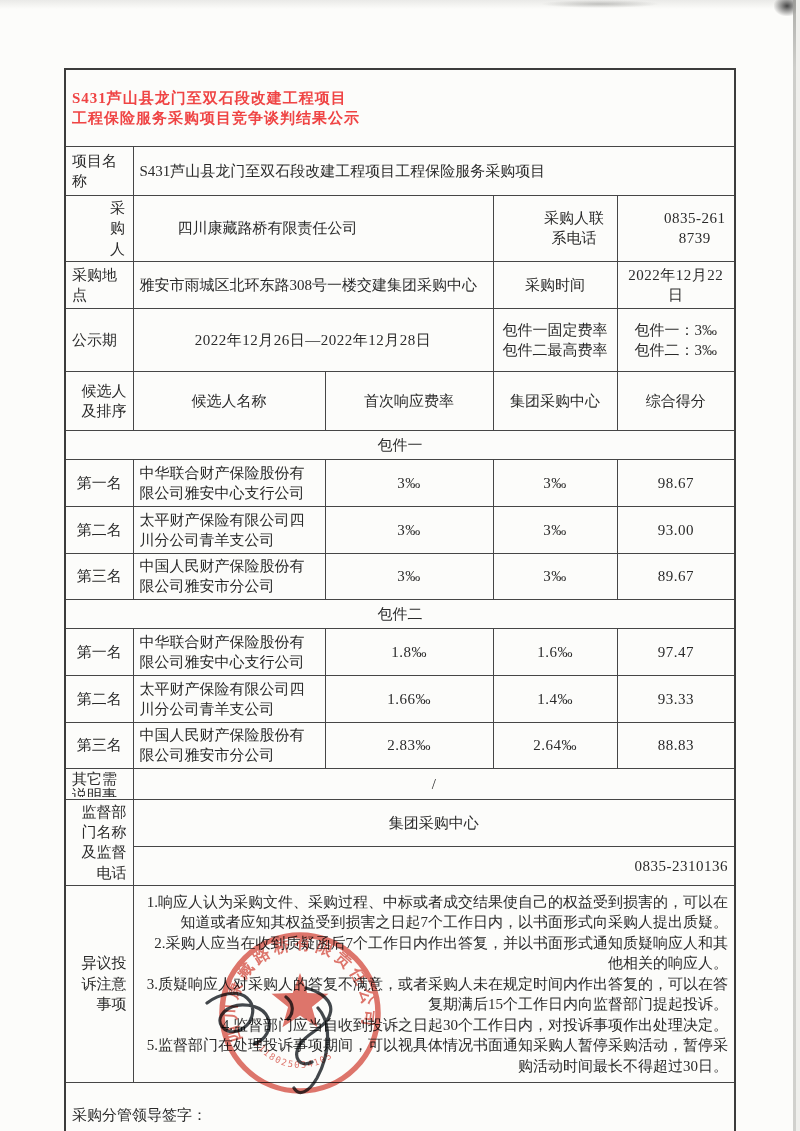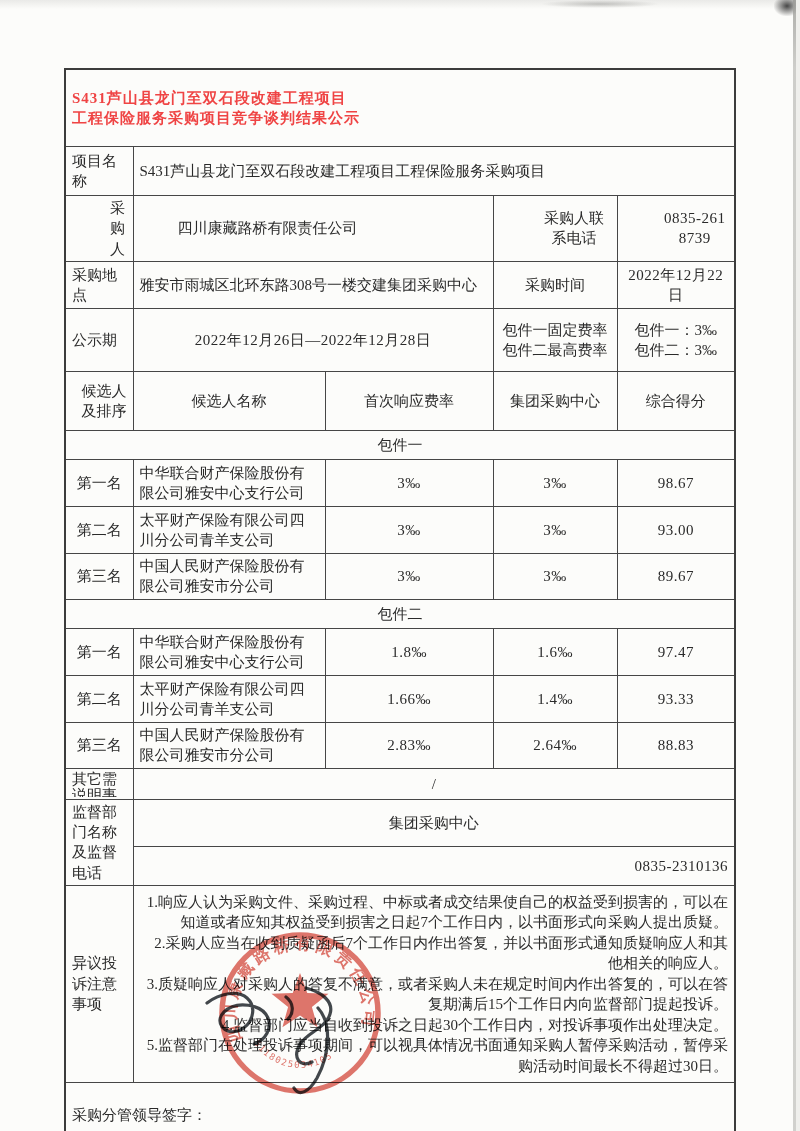--- a/index.html
+++ b/index.html
@@ -36,21 +36,21 @@
   .c{text-align:center;}
   .num{letter-spacing:.5px;}
   .two-line{line-height:1.5;}
   .band-row td{height:24px;text-align:center;padding:1px;}
   .hdr td{text-align:center;}
   .hdr td.lab{text-align:right;}
   .clip-cell{vertical-align:top;padding-top:3px;}
   .clip-cell .clip{height:26px;overflow:hidden;line-height:16px;}
   .objection-cell{vertical-align:top;padding:5px 8px 0 8px;}
   .objection-cell div{line-height:20.5px;text-align:right;}
-  .sup-lab{text-align:left;line-height:1.45;}
+  .sup-lab{text-align:right;line-height:1.45;}
   .sign-cell{padding-left:7px;border-radius:27px;}
 
   
   tr.r-proj td{height:44px;} tr.r-purch td{height:41px;padding-left:44px;} tr.r-loc td{height:42px;}
   tr.r-pub td{height:58px;} tr.r-hdr td{height:54px;}
   tr.r-cand td{height:42px;} tr.r-cand3 td{height:41px;}
   tr.r-other td{height:25px;} tr.r-sup1 td{height:38px;} tr.r-sup2 td{height:30px;text-align:right;}
   tr.r-obj td{height:192px;} tr.r-sign td{height:60px;}
 
   

